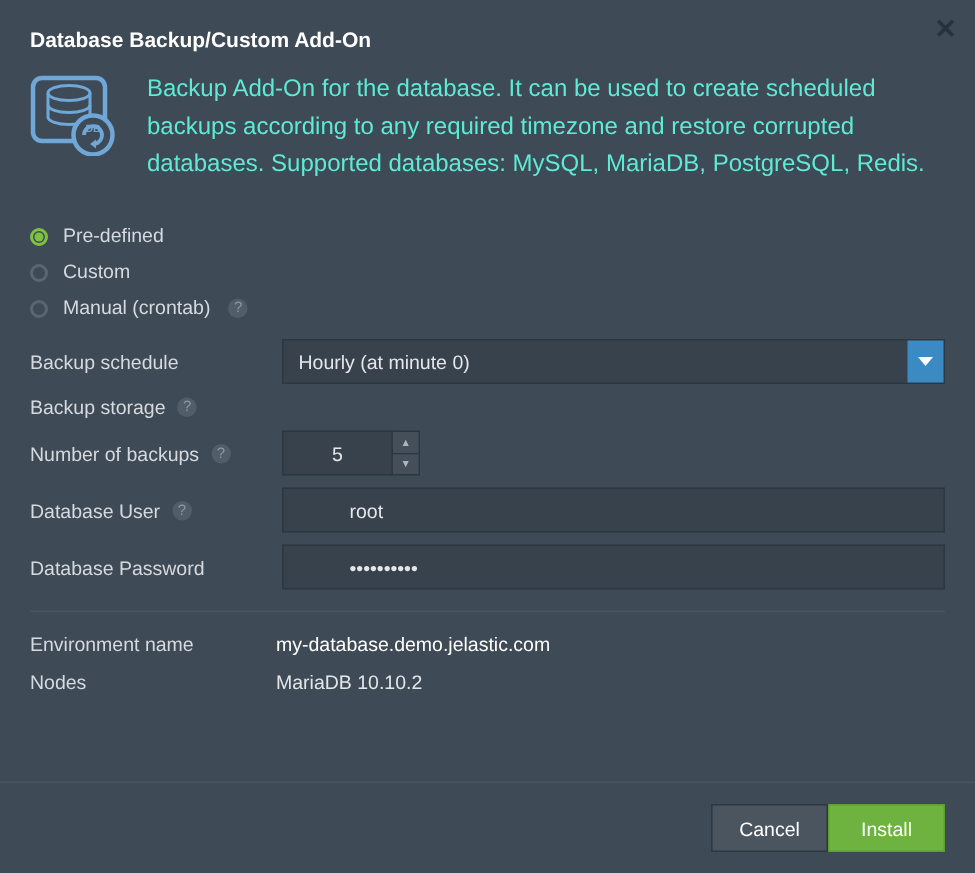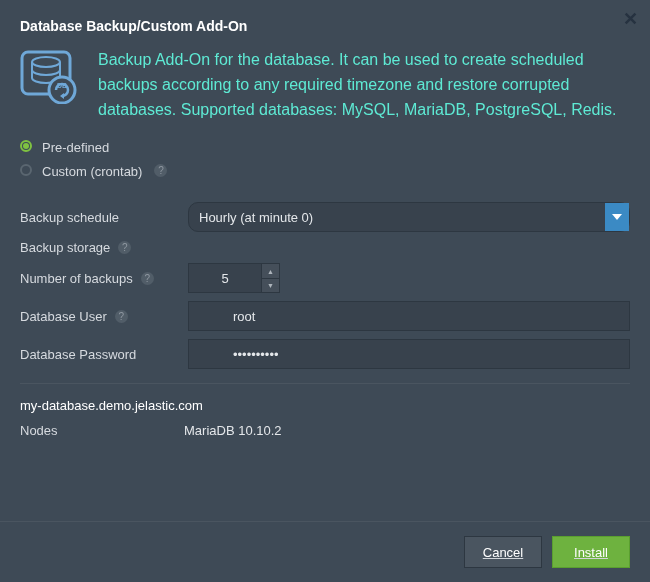--- a/index.html
+++ b/index.html
@@ -37,21 +37,21 @@
   }
   .db-icon svg { display: block; }
   .desc {
     color: #5eead4;
     line-height: 1.55;
     font-size: 16px;
   }
   .radio-group { margin-bottom: 14px; }
   .radio-item {
     display: flex;
-    align-items: flex-start;
+    align-items: flex-end;
     gap: 10px;
     height: 24px;
     cursor: pointer;
   }
   .radio-dot {
     width: 12px; height: 12px; border-radius: 50%;
     border: 2px solid #5a6670;
     display: inline-flex; align-items: center; justify-content: center;
   }
   .radio-dot.selected { border-color: #7fc241; }
@@ -90,21 +90,20 @@
     font-size: 13px;
     font-family: inherit;
     outline: none;
   }
   .select {
     flex: 1;
     display: flex;
     align-items: center;
     justify-content: space-between;
     cursor: pointer;
-    border-radius: 10px;
   }
   .dd-btn {
     width: 24px; height: 28px;
     background: #3b8ac4;
     display: inline-flex; align-items: center; justify-content: center;
     margin-right: -10px;
   }
   .dd-btn svg { display: block; }
   .num-wrap { display: flex; align-items: stretch; }
   .num-input {
@@ -133,25 +132,23 @@
     margin-bottom: 10px;
   }
   .info-label { width: 164px; color: #d6dadf; font-size: 13px; }
   .info-value { color: #e4e7ea; font-size: 13px; }
   .info-value.bold { font-weight: normal; color: #fff; }
   .footer {
     border-top: 1px solid #4a5560;
     padding: 14px 20px;
     display: flex;
     justify-content: flex-end;
-    gap: 10px;
     position: absolute;
     bottom: 0; left: 0; right: 0;
     background: #3e4a56;
-    text-decoration: underline;
   }
   .btn {
     height: 32px; min-width: 78px;
     border: 1px solid #2d3741;
     font-size: 13px;
     cursor: pointer;
     color: #fff;
     font-family: inherit;
   }
   .btn-cancel { background: #4a5560; }
@@ -183,21 +180,25 @@
     <div class="desc">Backup Add-On for the database. It can be used to create scheduled backups according to any required timezone and restore corrupted databases. Supported databases: MySQL, MariaDB, PostgreSQL, Redis.</div>
   </div>
 
   <div class="radio-group">
     <div class="radio-item">
       <span class="radio-dot selected"></span>
       <span class="radio-label">Pre-defined</span>
     </div>
     <div class="radio-item">
       <span class="radio-dot"></span>
-      <span class="radio-label">Custom (crontab)</span>
+      <span class="radio-label">Custom</span>
+    </div>
+    <div class="radio-item">
+      <span class="radio-dot"></span>
+      <span class="radio-label">Manual (crontab)</span>
       <span class="help-q">?</span>
     </div>
   </div>
 
   <div class="form-row">
     <div class="form-label">
       <span>Backup schedule</span>
     </div>
     <div class="select">
       <span>Hourly (at minute 0)</span>
@@ -241,20 +242,21 @@
   <div class="form-row">
     <div class="form-label">
       <span>Database Password</span>
     </div>
     <input class="pwd-input" type="password" value="••••••••••" style="">
   </div>
 
   <hr class="divider">
 
   <div class="info-row">
+    <div class="info-label">Environment name</div>
     <div class="info-value bold">my-database.demo.jelastic.com</div>
   </div>
 
   <div class="info-row">
     <div class="info-label">Nodes</div>
     <div class="info-value">MariaDB 10.10.2</div>
   </div>
 </div>
 
 <div class="footer">

